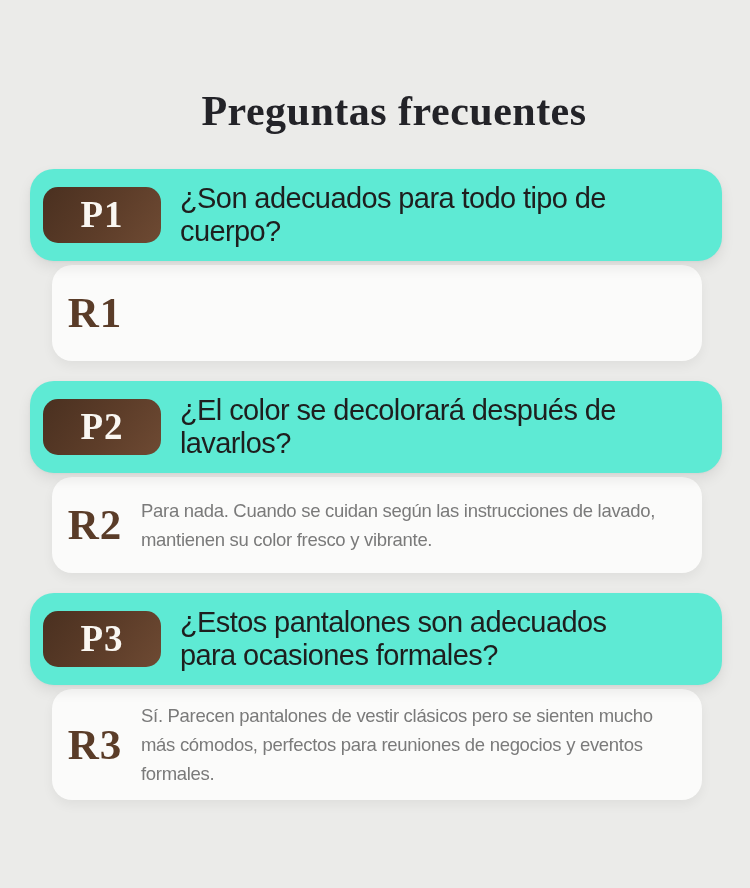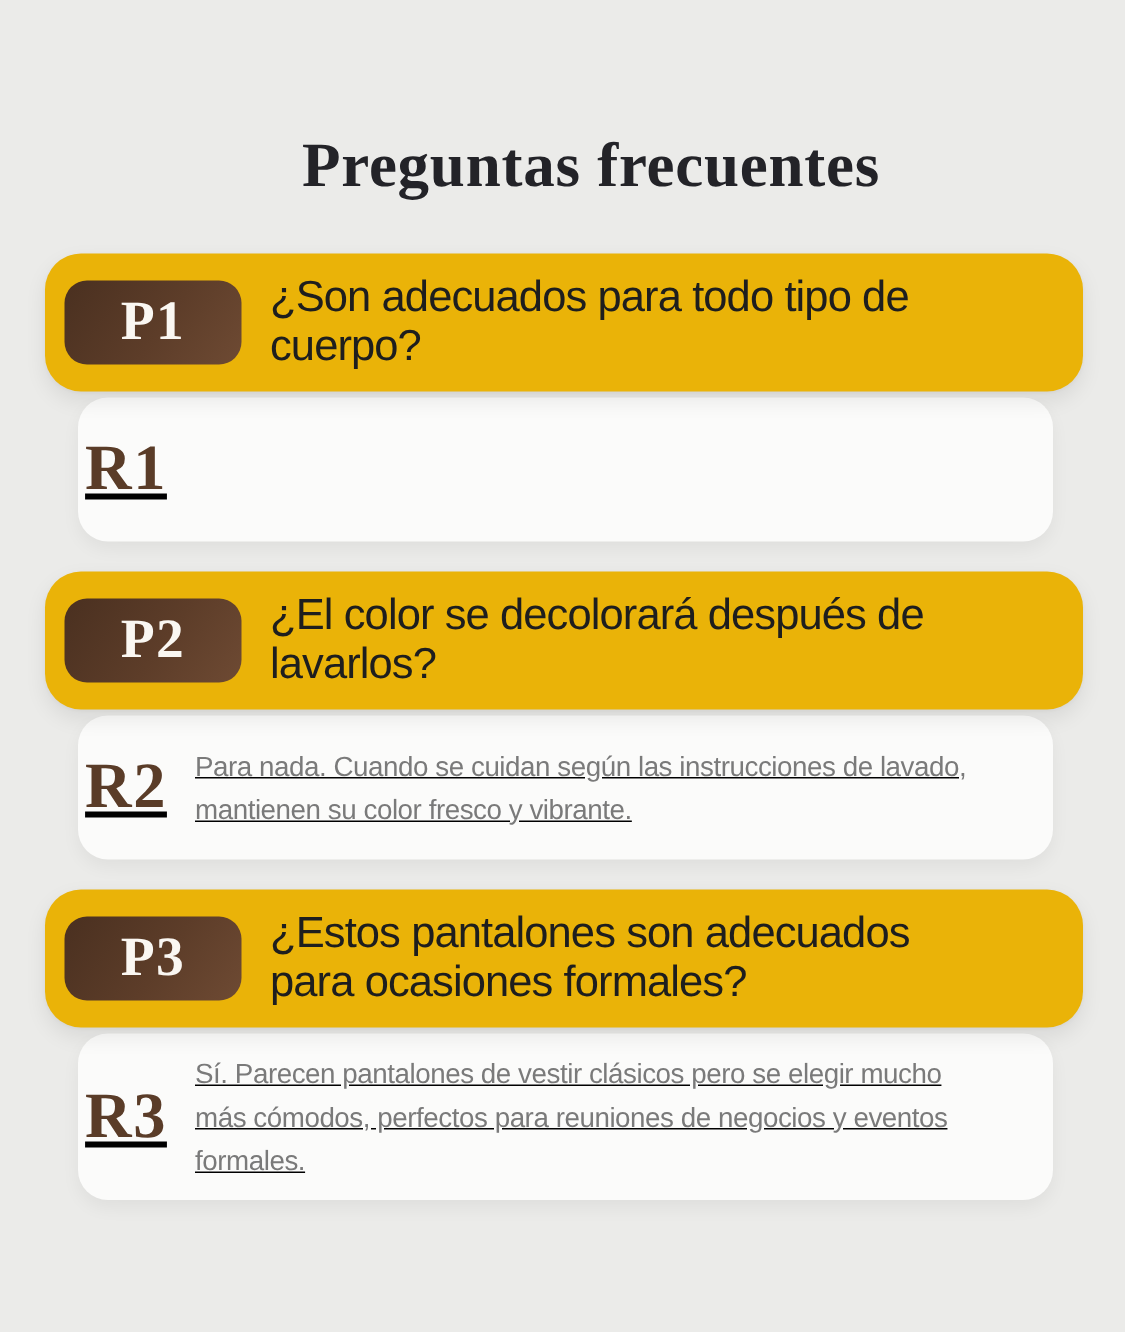--- a/index.html
+++ b/index.html
@@ -29,21 +29,21 @@
     display: flex;
     flex-direction: column;
     gap: 20px;
   }
 
   .faq-item { position: relative; }
 
   .q-card {
     position: relative;
     z-index: 2;
-    background: #eab308;
+    background: #5eead4;
     border-radius: 24px;
     box-shadow: 0 6px 14px rgba(0,0,0,0.08), 0 1px 3px rgba(0,0,0,0.04);
     display: flex;
     align-items: center;
     gap: 19px;
     padding: 13px 16px 13px 13px;
     min-height: 82px;
   }
 
   .q-badge {
@@ -74,23 +74,22 @@
   .a-card {
     position: relative;
     z-index: 1;
     margin: 4px 20px 0 22px;
     background: #fbfbfa;
     border-radius: 20px;
     box-shadow: 0 5px 12px rgba(0,0,0,0.05);
     display: flex;
     align-items: center;
     gap: 14px;
-    padding: 12px 18px 12px 0;
+    padding: 12px 18px 12px 11px;
     min-height: 96px;
-    text-decoration: underline;
   }
 
   .a-label {
     flex-shrink: 0;
     width: 64px;
     text-align: center;
     font-family: "Liberation Serif", "DejaVu Serif", serif;
     font-weight: 700;
     font-size: 43px;
     letter-spacing: 1px;
@@ -138,20 +137,20 @@
     </div>
 
     <div class="faq-item">
       <div class="q-card">
         <div class="q-badge">P3</div>
         <div class="q-text">¿Estos pantalones son adecuados
 para ocasiones formales?</div>
       </div>
       <div class="a-card">
         <div class="a-label">R3</div>
-        <div class="a-text">Sí. Parecen pantalones de vestir clásicos pero se elegir mucho
+        <div class="a-text">Sí. Parecen pantalones de vestir clásicos pero se sienten mucho
 más cómodos, perfectos para reuniones de negocios y eventos
 formales.</div>
       </div>
     </div>
 
   </div>
 </div>
 
 </body></html>

